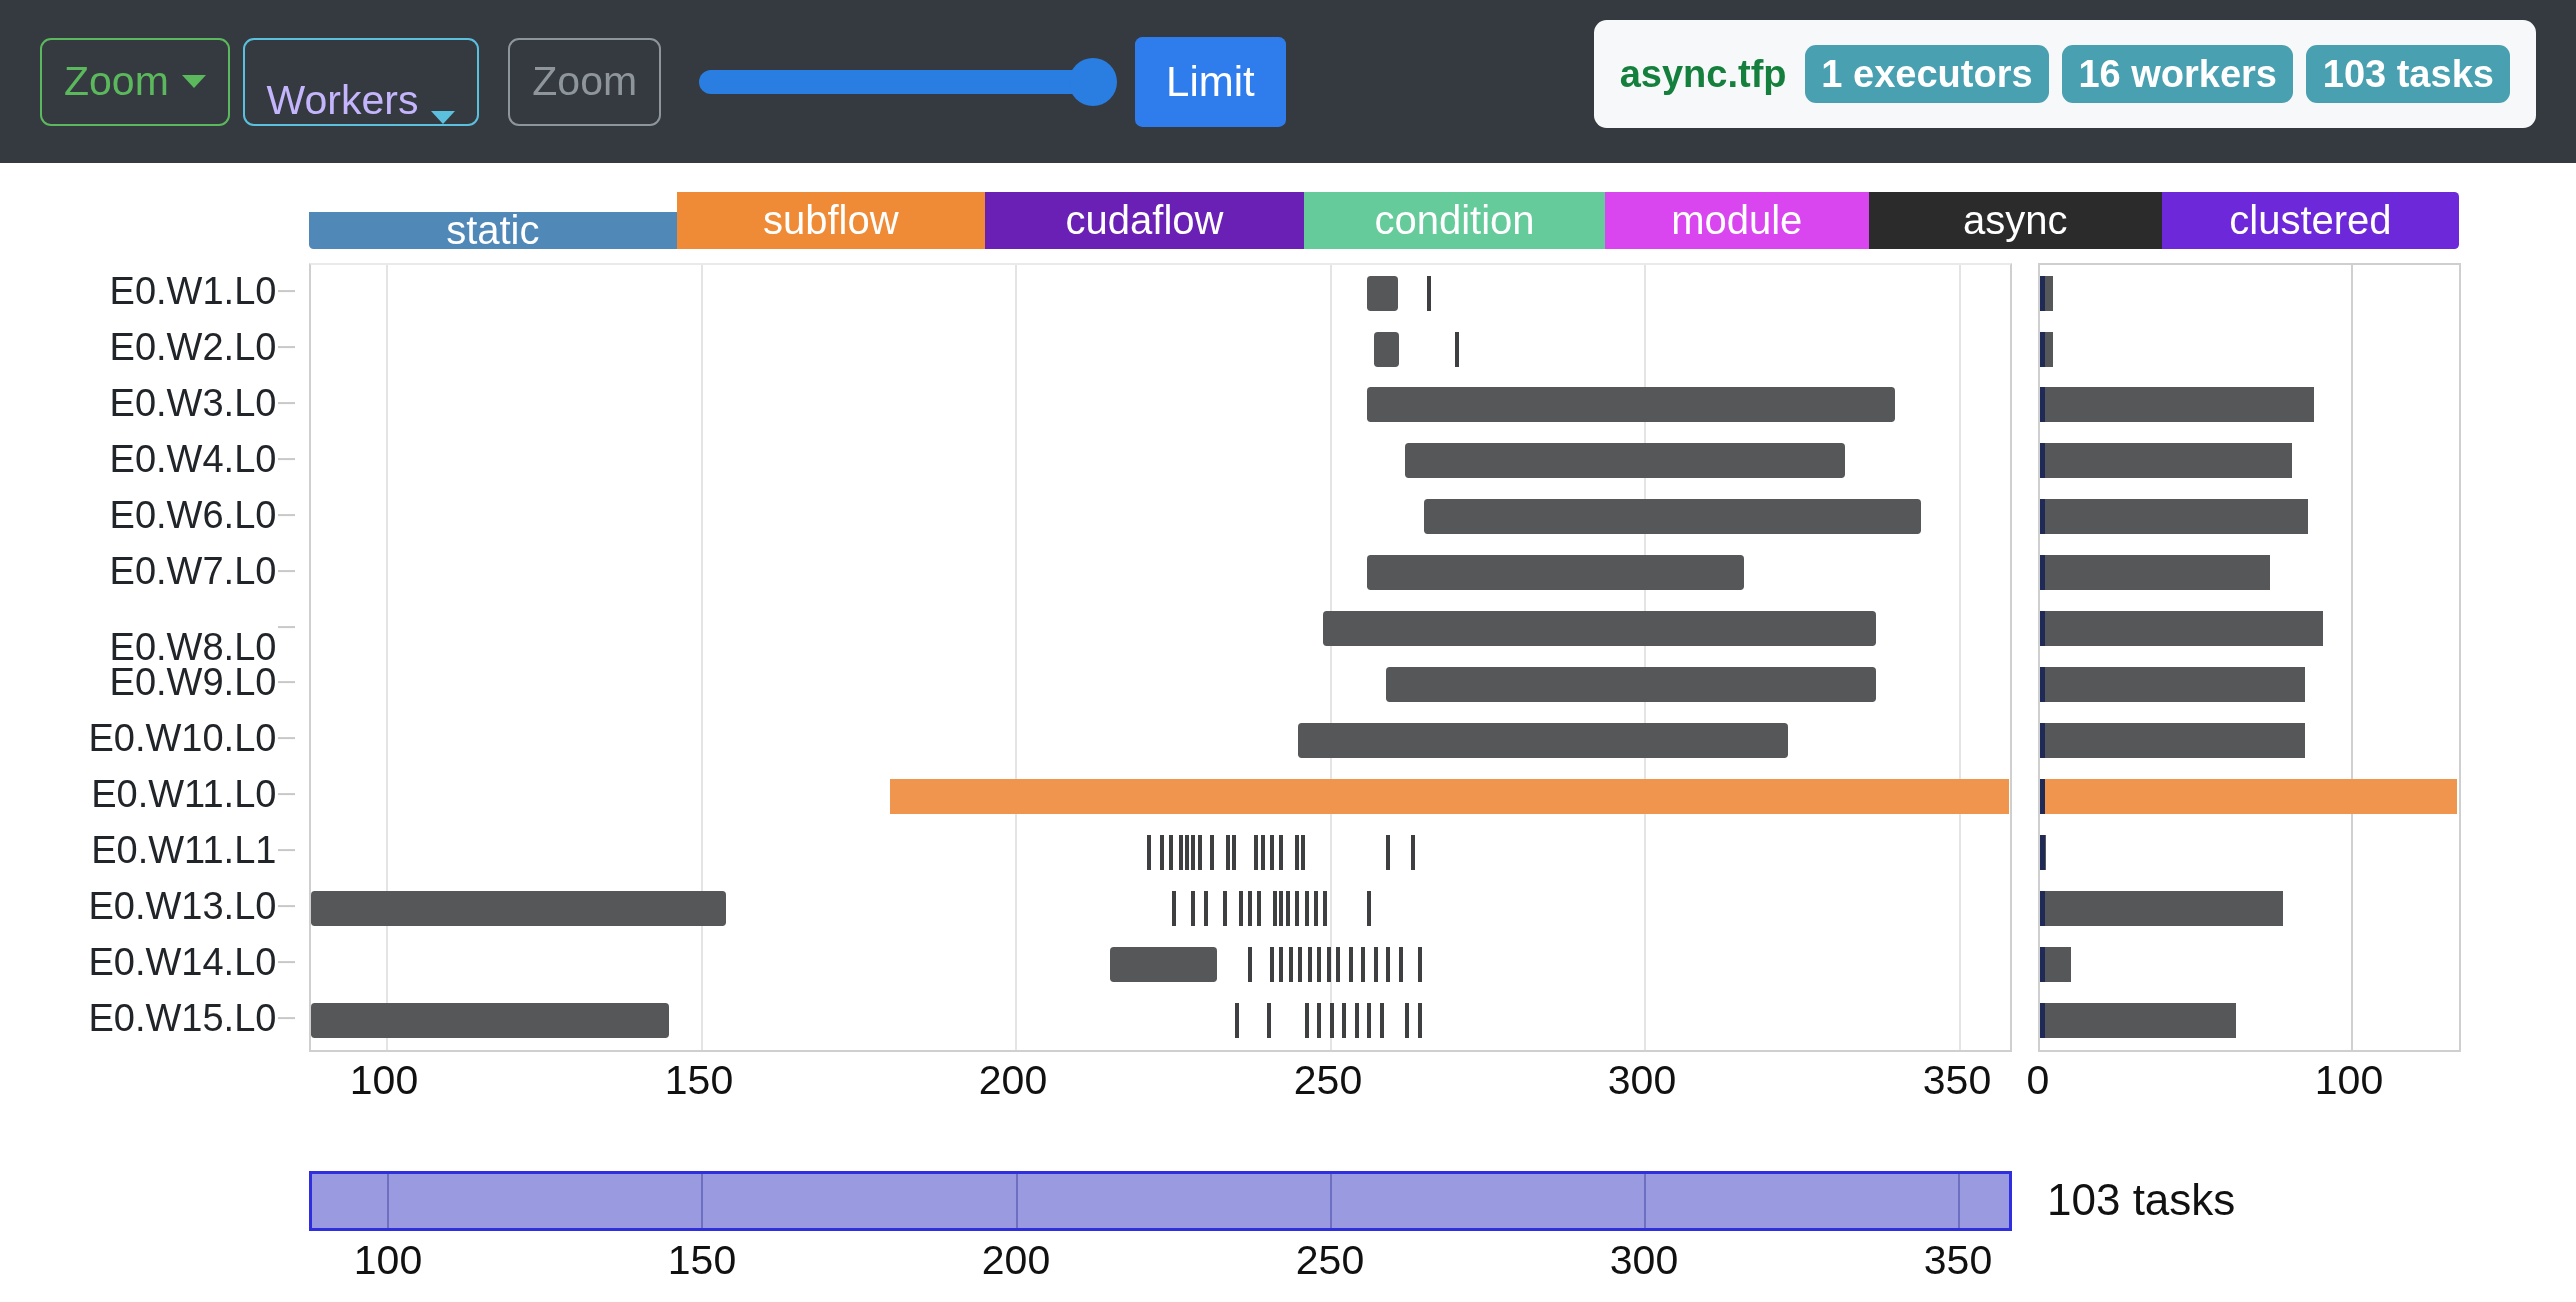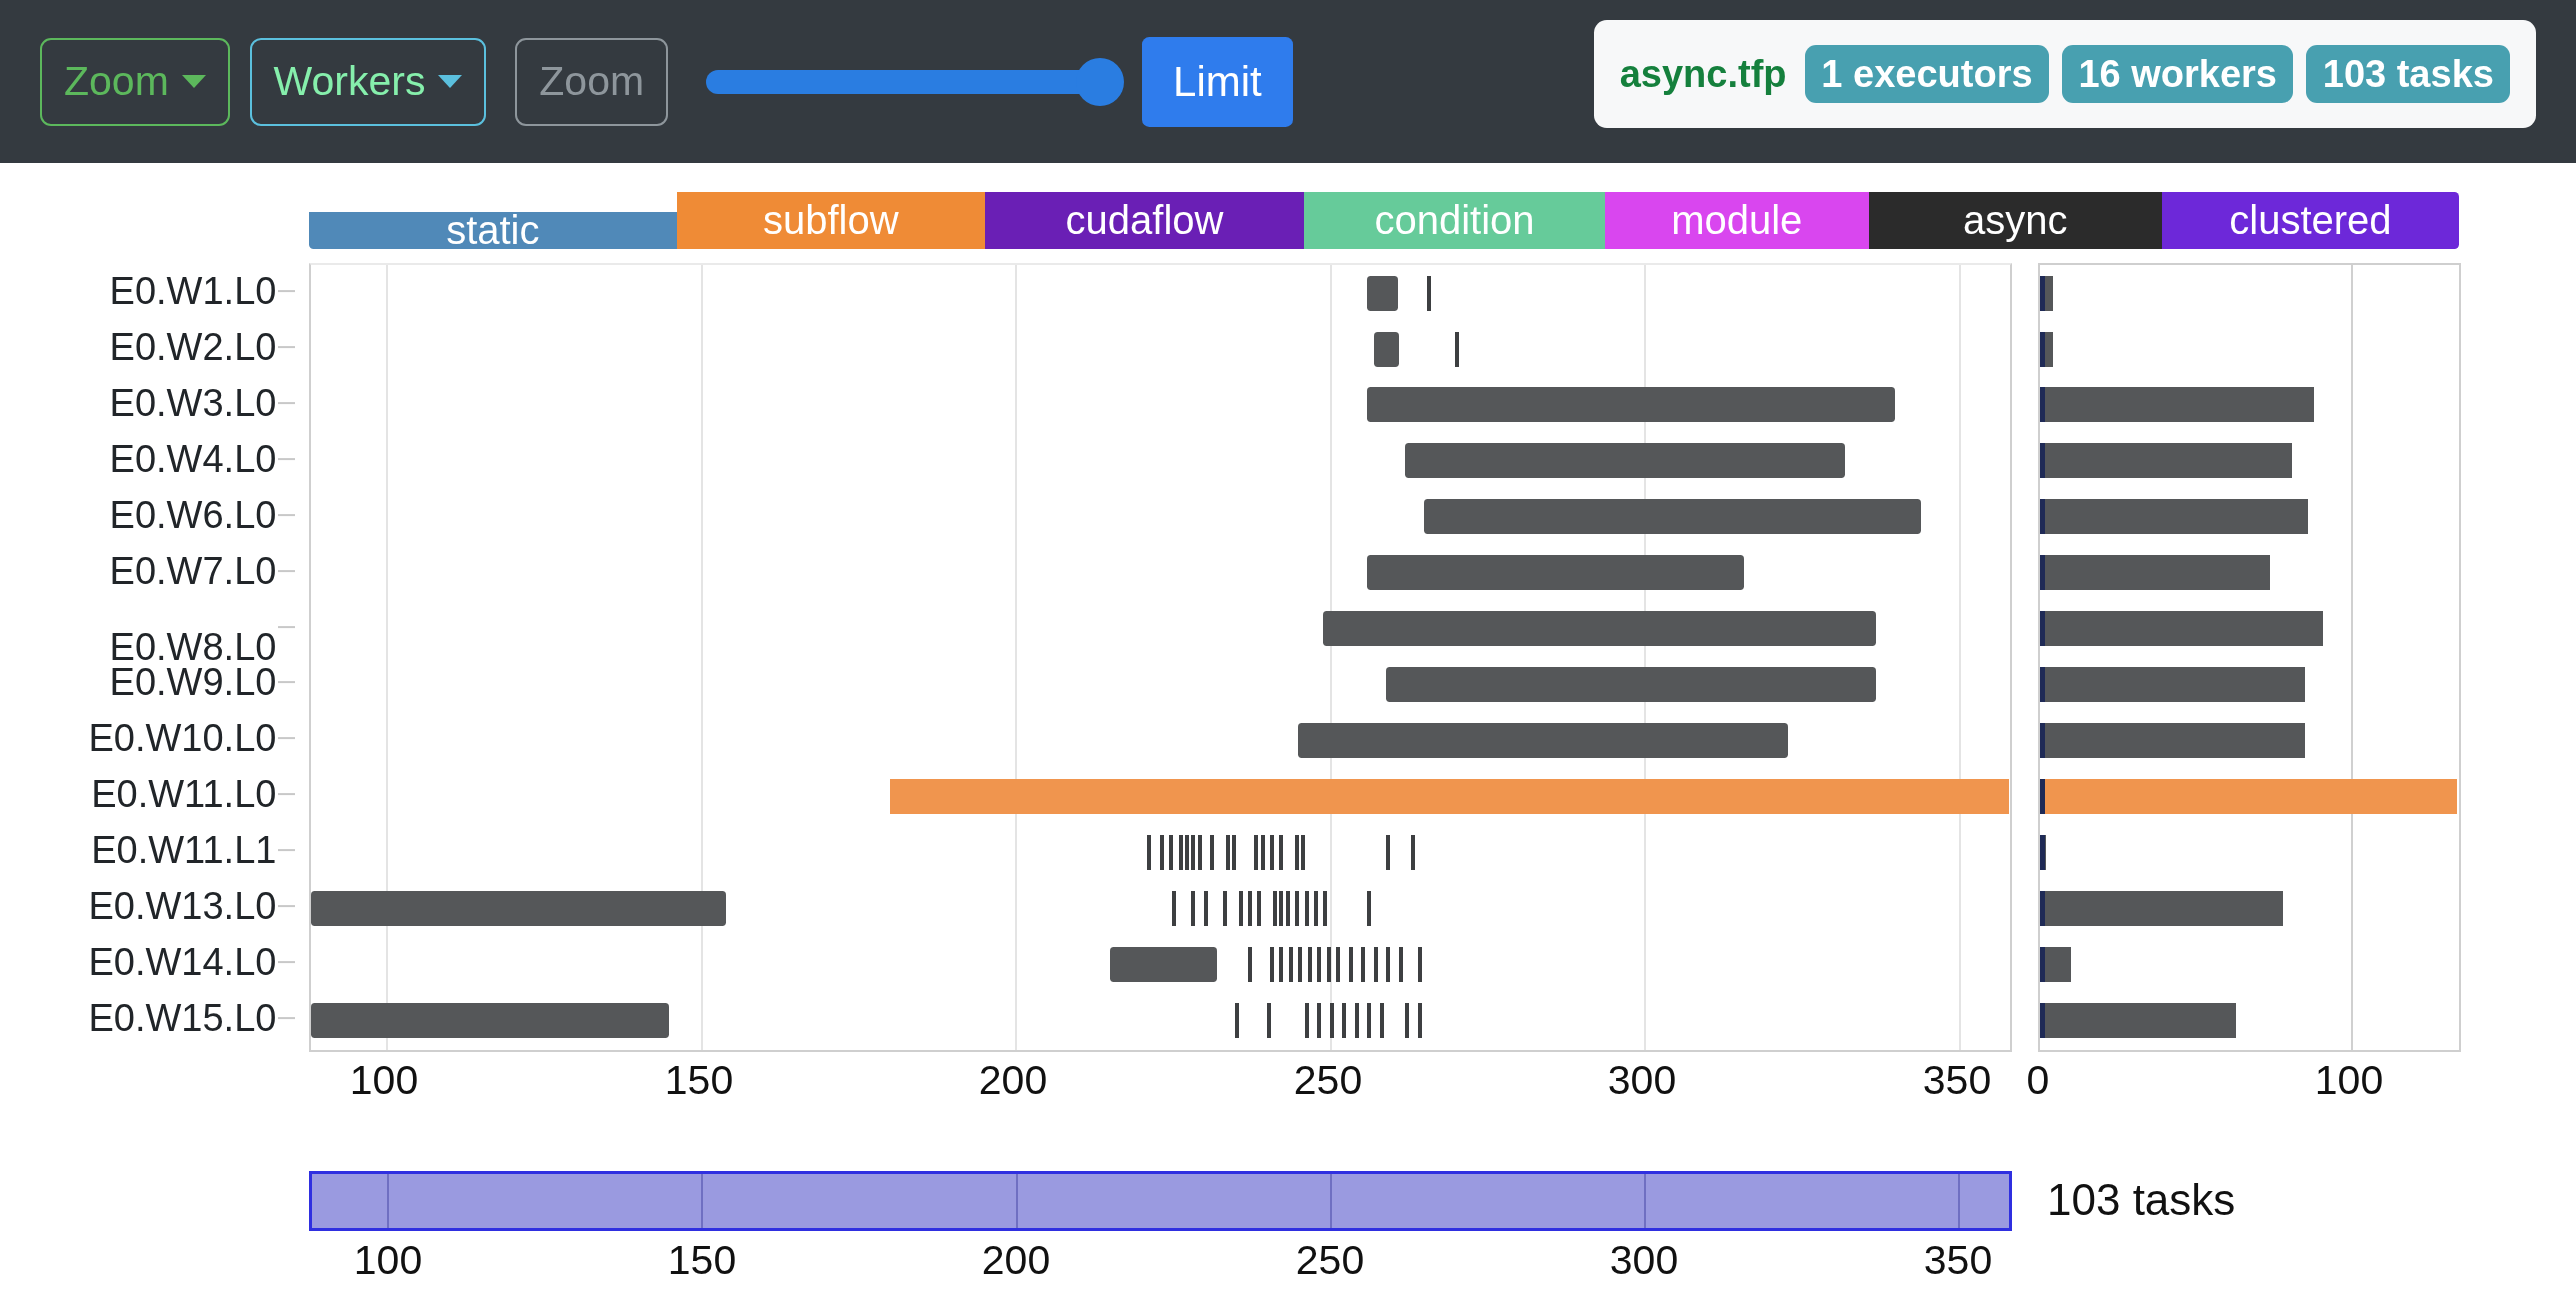--- a/index.html
+++ b/index.html
@@ -21,21 +21,21 @@
     background: transparent;
     border-radius: 11px;
     display:flex; align-items:center; justify-content:center;
     font-size: 41px;
     padding: 0 22px;
     height: 88px;
     cursor:pointer;
     white-space:nowrap;
   }
   #btn-view { border:2.7px solid #5cb85c; color:#5cb85c; margin-left:40px; }
-  #btn-workers { border:2.7px solid #5bc0de; color:#86efac; margin-left:20px; }
+  #btn-workers { border:2.7px solid #5bc0de; color:#c4b5fd; margin-left:13px;align-items:flex-end; }
   #btn-zoom { border:2.7px solid #8e969c; color:#8e969c; margin-left:29px; }
   .caret {
     display:inline-block; margin-left:12.8px;
     border-left:12px solid transparent;
     border-right:12px solid transparent;
     border-top-width:13.7px; border-top-style:solid;
   }
   #btn-view .caret { border-top-color:#5cb85c; }
   #btn-workers .caret { border-top-color:#5bc0de; }
 

